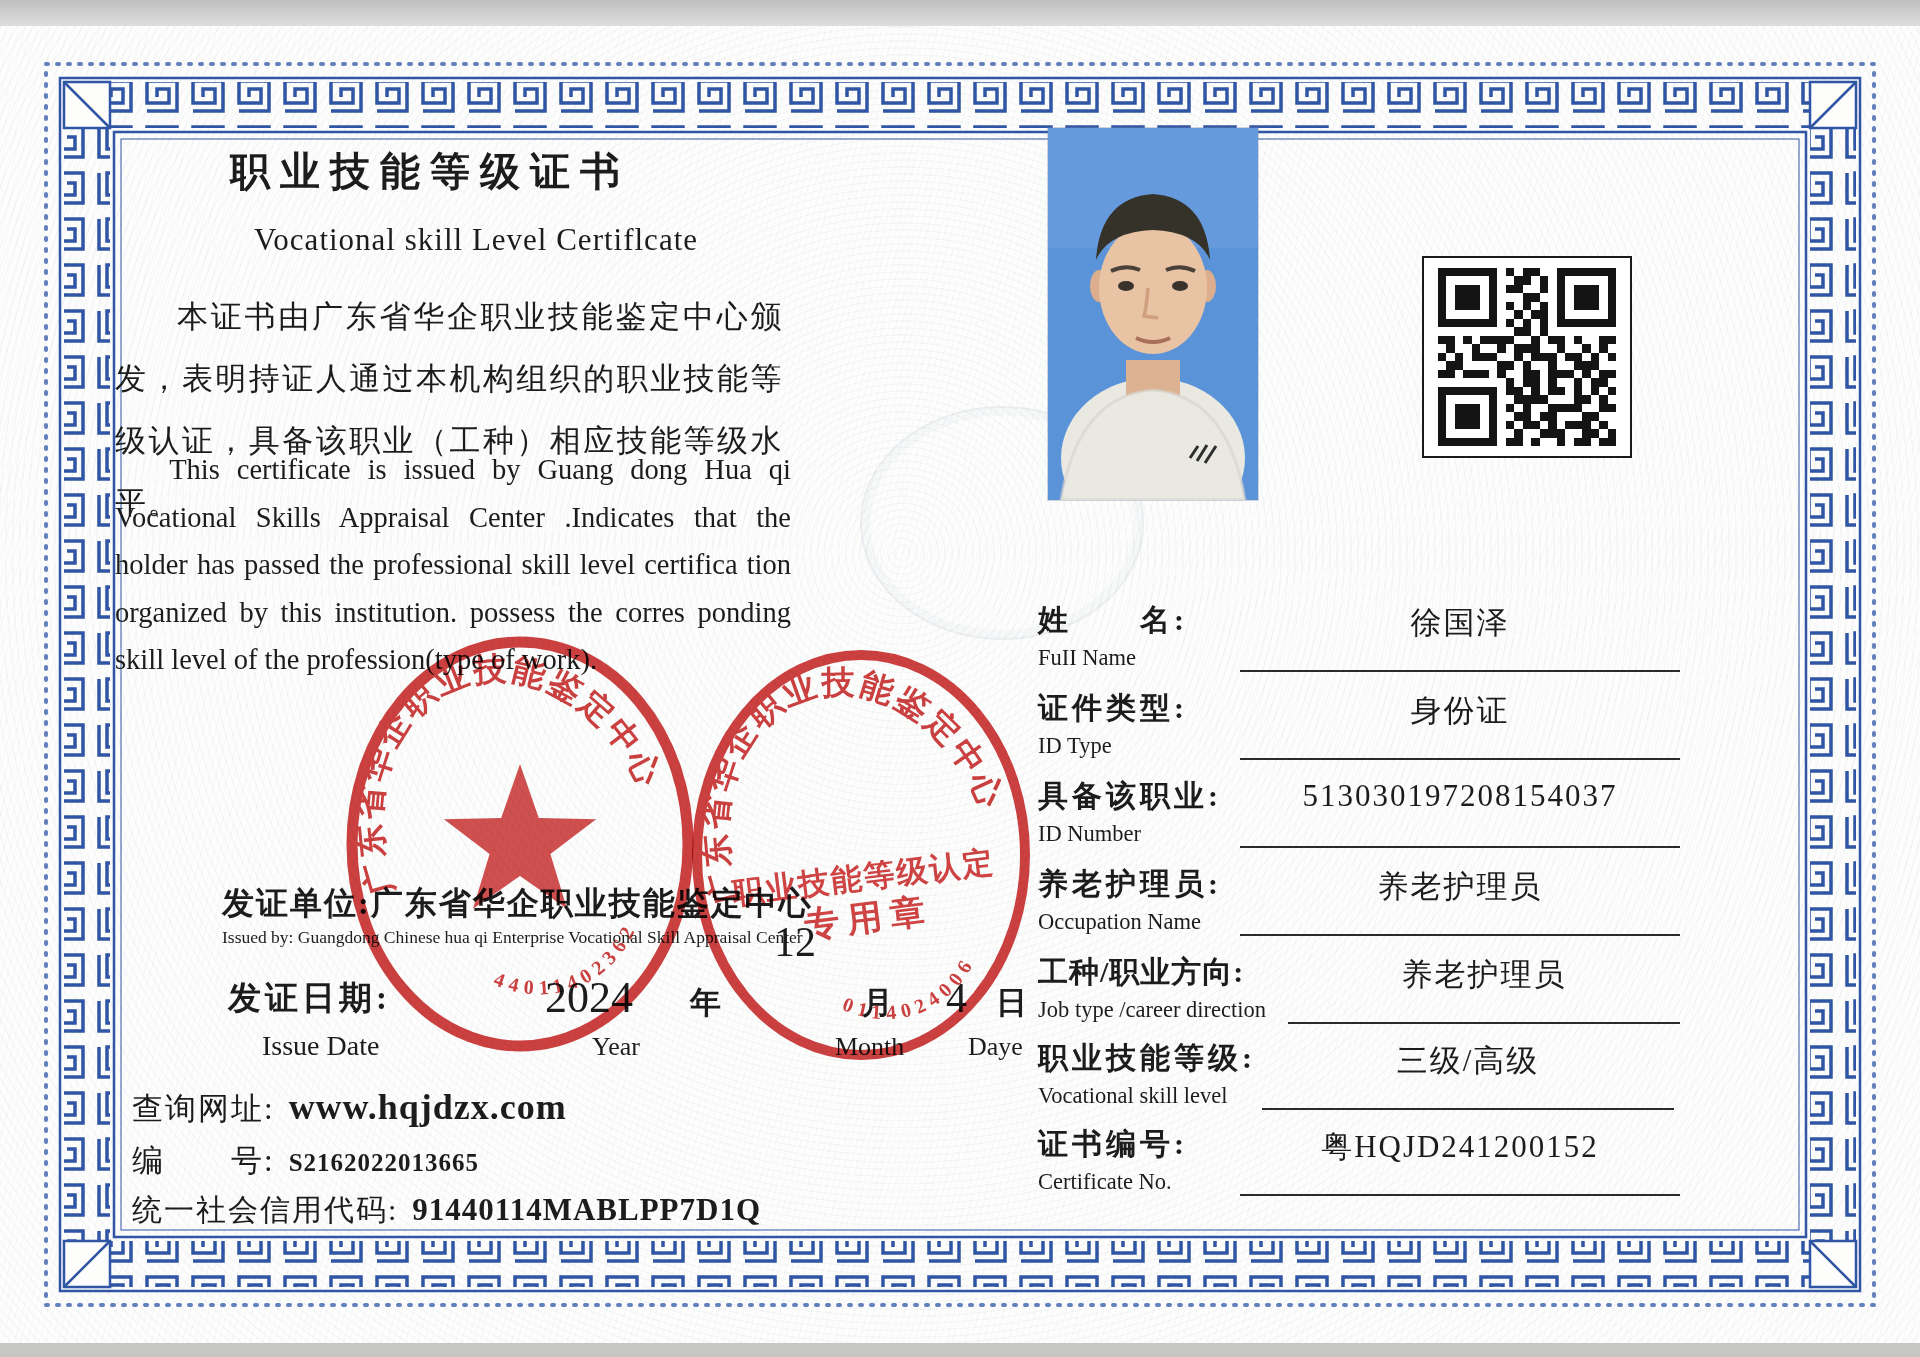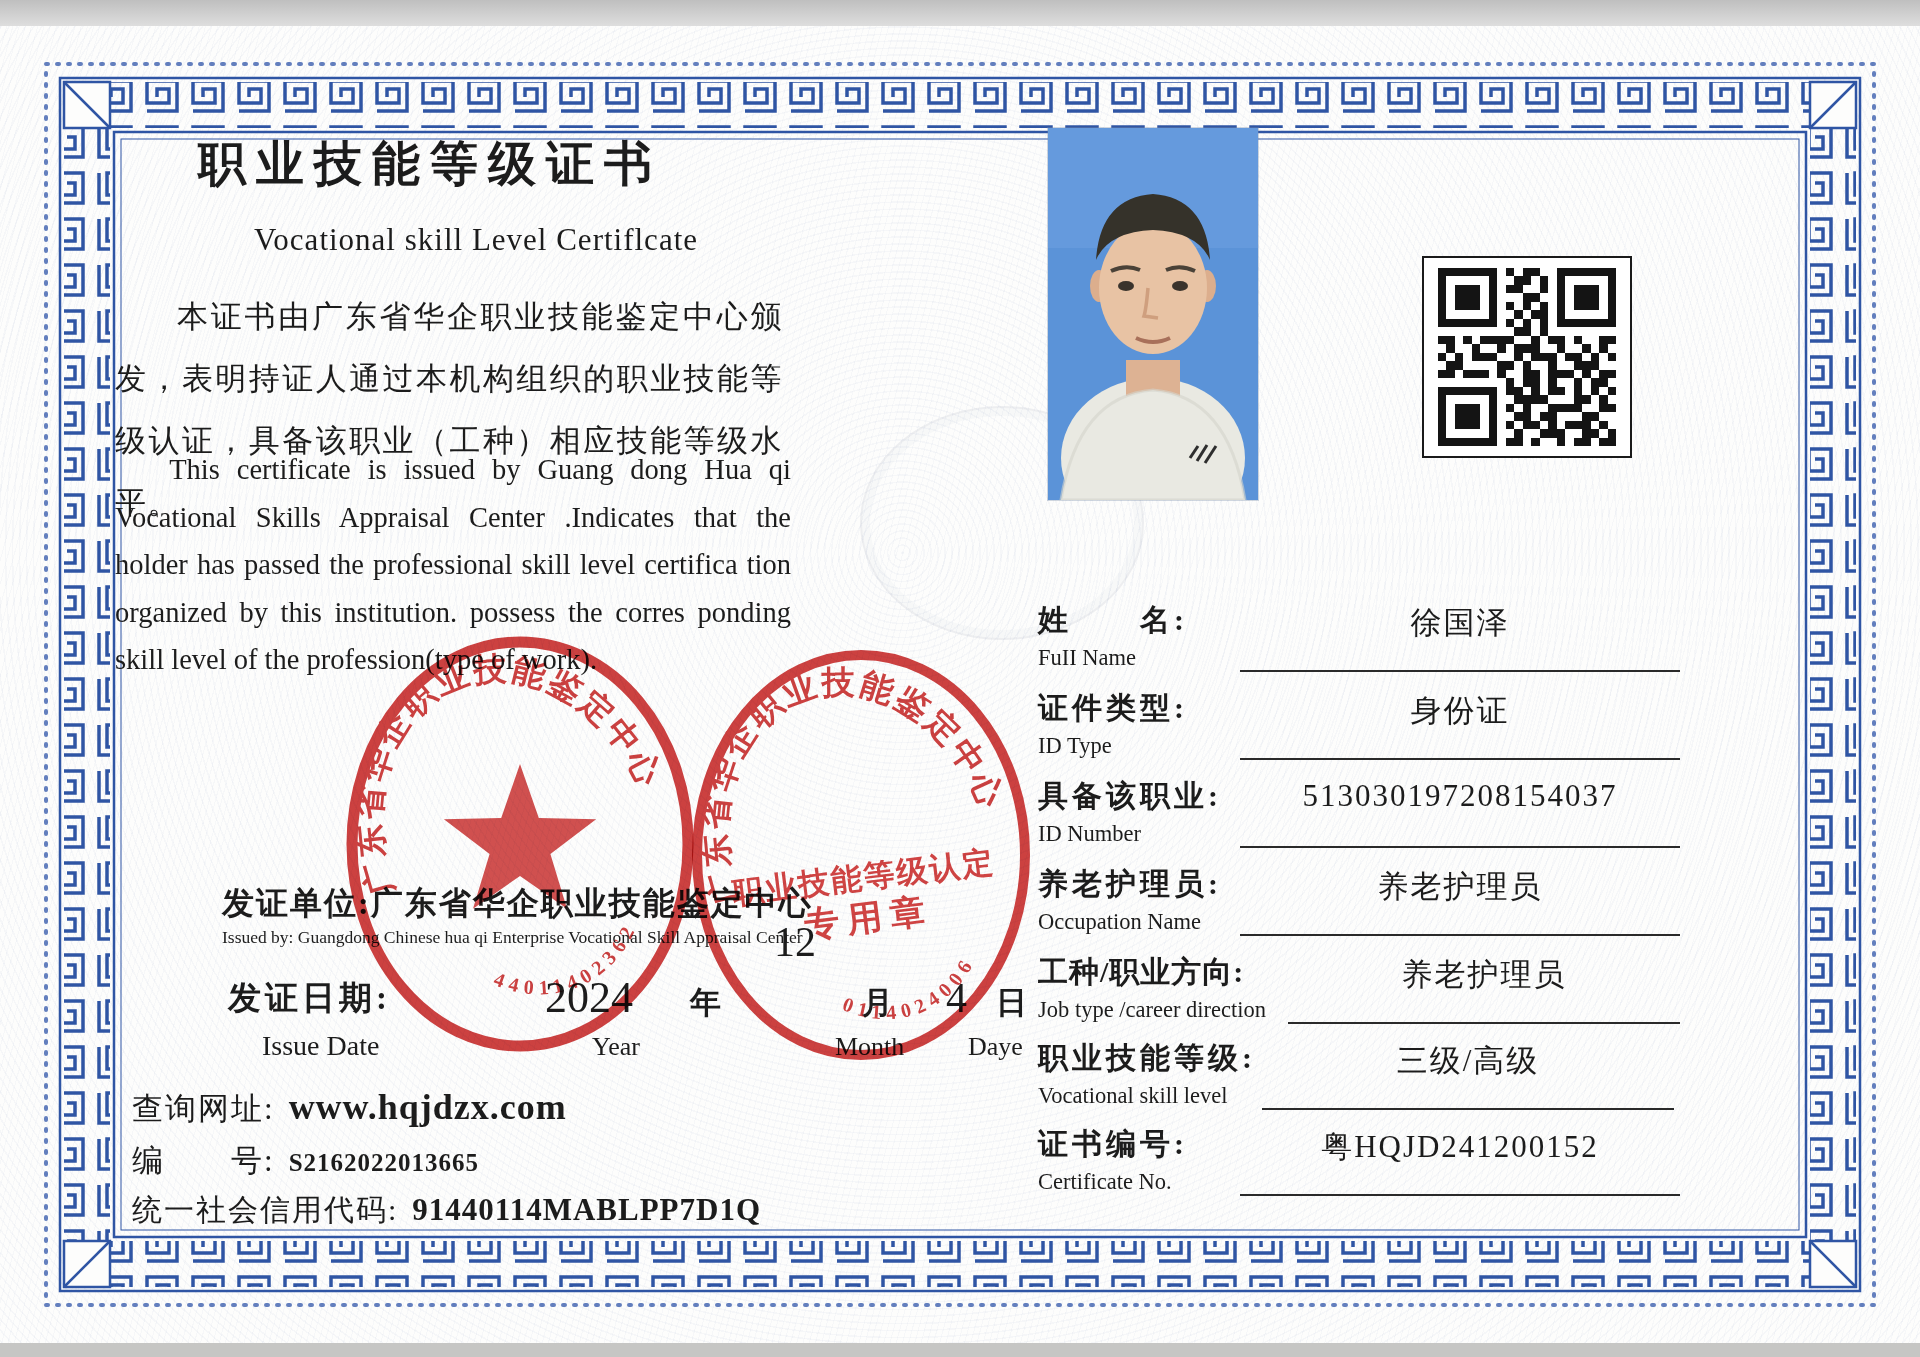--- a/index.html
+++ b/index.html
@@ -14,21 +14,21 @@
   .cert{
     position:absolute;left:0;top:26px;width:1920px;height:1317px;
     background:
       repeating-radial-gradient(circle at 47% 40%, rgba(110,130,180,0.05) 0 1.5px, rgba(0,0,0,0) 1.5px 7px),
       repeating-linear-gradient(105deg, rgba(120,140,185,0.05) 0 1px, rgba(0,0,0,0) 1px 6px),
       #fdfdfc;
   }
   .abs{position:absolute;}
   .border-svg{position:absolute;left:0;top:0;width:1920px;height:1317px;pointer-events:none;}
 
-  .title-cn{left:140px;top:106px;width:580px;text-align:center;font-size:48px;font-weight:700;letter-spacing:10px;}
+  .title-cn{left:140px;top:118px;width:580px;text-align:center;font-size:40px;font-weight:700;letter-spacing:10px;}
   .title-en{left:120px;top:196px;width:620px;text-align:center;font-size:31px;letter-spacing:1px;margin-left:46px;}
   .para-cn{left:115px;top:260px;width:668px;font-size:31px;line-height:62px;text-align:justify;text-indent:2em;letter-spacing:1.5px;}
   .para-en{left:115px;top:420px;width:676px;font-size:28.5px;line-height:47.5px;text-align:justify;text-indent:1.9em;}
 
   .issuer-line{left:222px;top:856px;font-size:32px;font-weight:600;letter-spacing:2px;white-space:nowrap;}
   .issuer-en{left:222px;top:901px;font-size:17.5px;white-space:nowrap;}
 
   .date-label{left:228px;top:950px;font-size:33px;font-weight:600;letter-spacing:4px;}
   .d-year{left:545px;top:946px;font-size:44px;}
   .d-yearu{left:690px;top:956px;font-size:31px;font-weight:600;}

